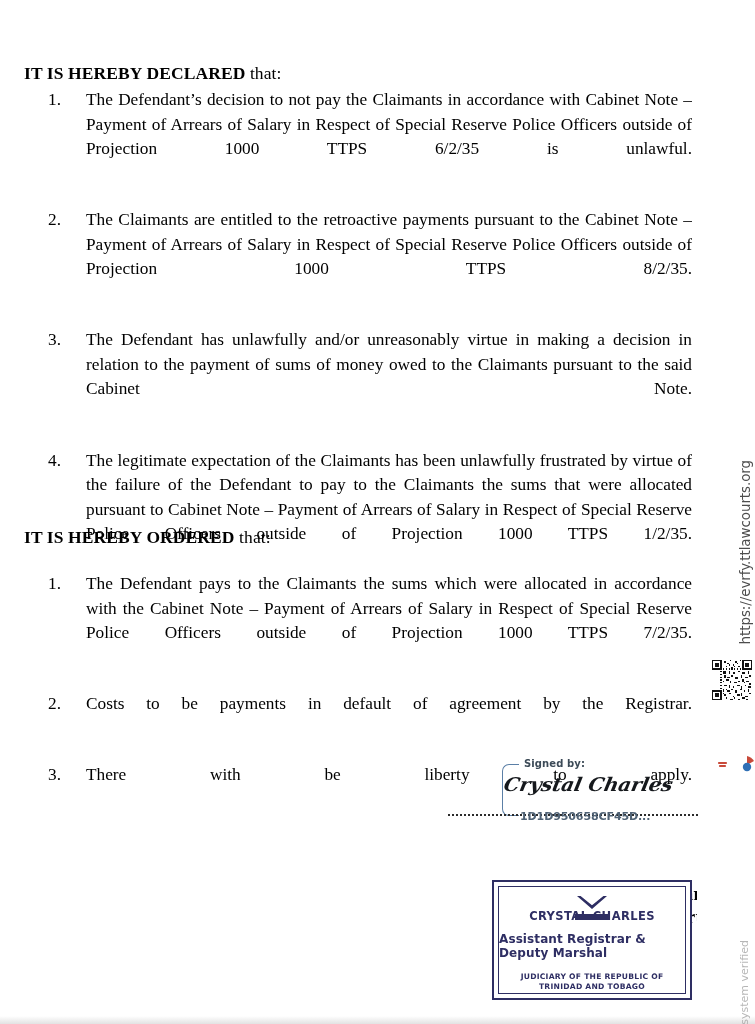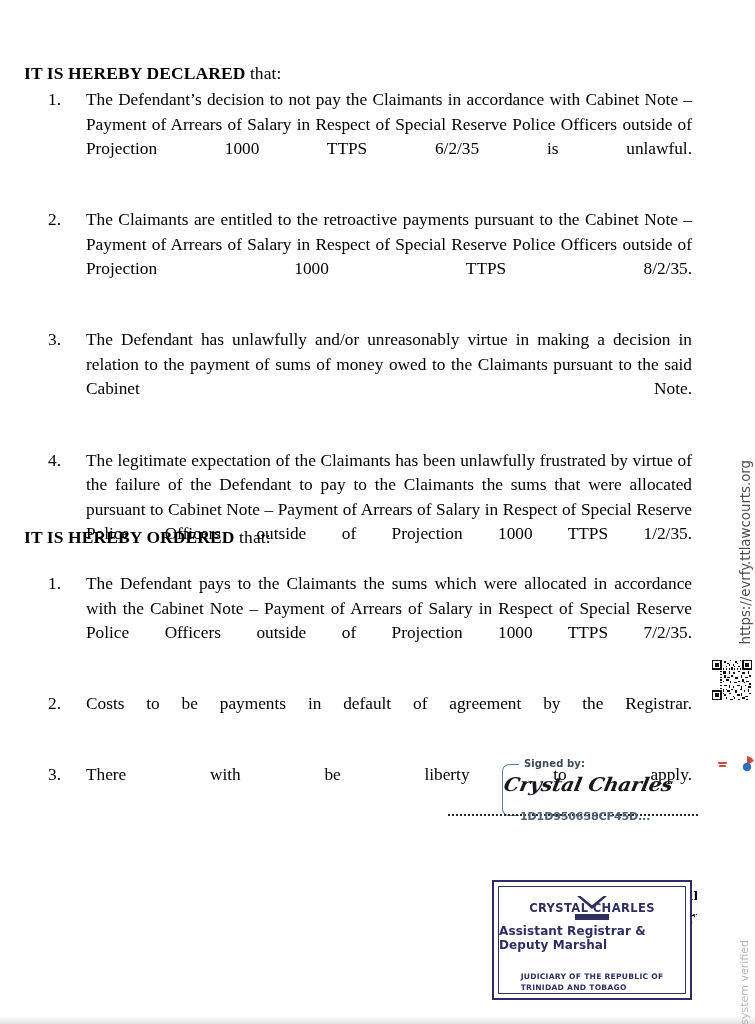--- a/index.html
+++ b/index.html
@@ -225,22 +225,22 @@
     letter-spacing: .1px;
     margin-top: 9px;
   }
   .seal-authority {
     font-family: "DejaVu Sans", sans-serif;
     font-weight: bold;
     font-size: 7.6px;
     color: #2e2e63;
     letter-spacing: .25px;
     line-height: 1.4;
-    text-align: left;
-    margin-top: 20px;
+    text-align: center;
+    margin-top: 12px;
   }
 
   
   .verify-strip {
     position: absolute;
     right: 0;
     top: 0;
     width: 58px;
     height: 1024px;
     background: #ffffff;

